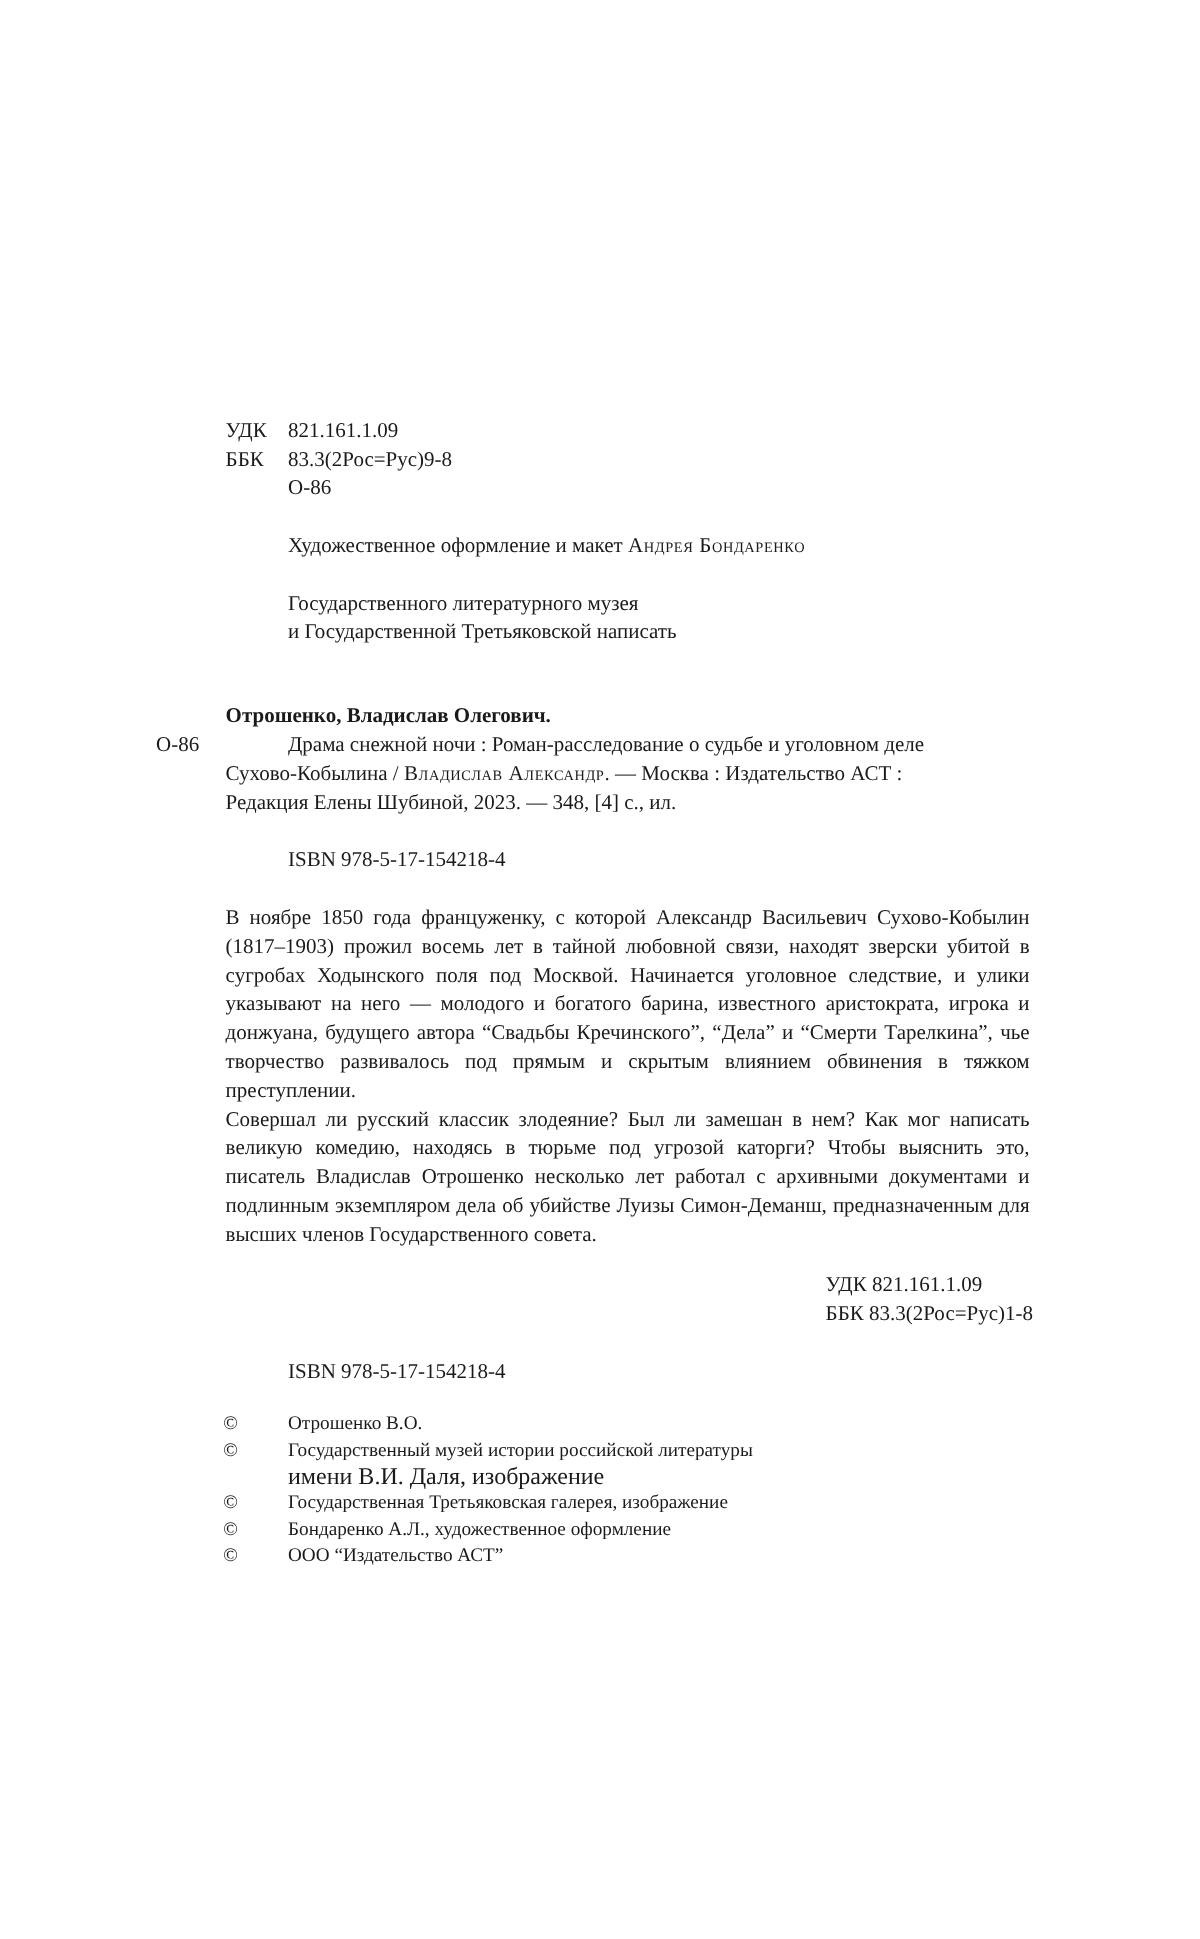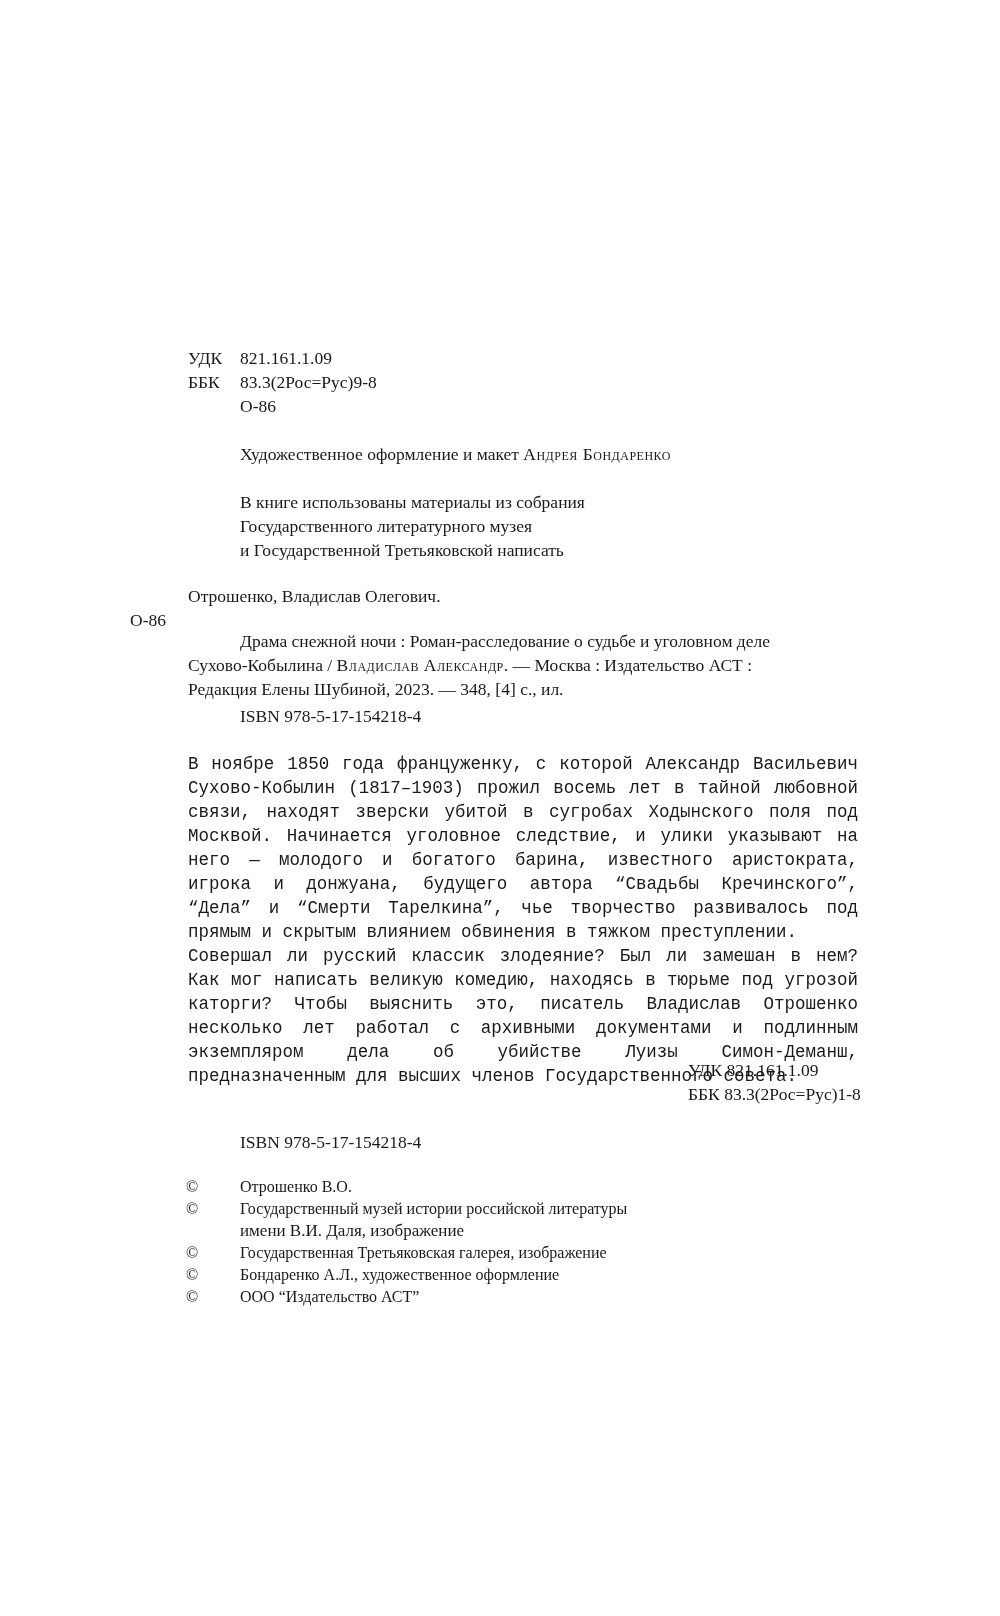--- a/index.html
+++ b/index.html
@@ -6,27 +6,27 @@
   body {
     width: 1000px; height: 1616px; position: relative; overflow: hidden;
     font-family: "Liberation Serif", "DejaVu Serif", serif;
     color: #1a1a1a; font-size: 17.5px;
   }
   .abs { position: absolute; white-space: nowrap; line-height: 24px; }
   .codes .row { display: flex; height: 24px; }
   .codes .lbl { width: 52px; }
   .sc { font-variant: small-caps; letter-spacing: 0.5px; }
   .block { line-height: 24px; }
-  .bold { font-weight: normal; }
-  .indent { text-indent: 52px; margin-top: 21px; }
-  .annot { width: 620px; text-align: justify; white-space: normal; line-height: 24px; font-family: Liberation Mono, monospace; }
+  .bold { font-weight: bold; }
+  .indent { text-indent: 52px; }
+  .annot { width: 620px; text-align: justify; white-space: normal; line-height: 24px; }
   .annot p { margin: 0; }
   .copy .row { display: flex; height: 22px; line-height: 22px; font-size: 16px; }
   .copy .sym { width: 54px; }
-  .copy .sub { padding-left: 54px; height: 22px; line-height: 22px; font-size: 17px; }
+  .copy .sub { padding-left: 54px; height: 22px; line-height: 22px; font-size: 20px; }
 </style>
 </head>
 <body>
 
 <div class="abs codes" style="left:188px; top:346px;">
   <div class="row">
     <span class="lbl">УДК</span>
     <span>821.161.1.09</span>
   </div>
   <div class="row">
@@ -37,21 +37,20 @@
     <span class="lbl"></span>
     <span>О-86</span>
   </div>
 </div>
 
 <div class="abs" style="left:240px; top:442px;">
   <span>Художественное оформление и макет </span><span class="sc">Андрея Бондаренко</span>
 </div>
 
 <div class="abs block" style="left:240px; top:490px;">
-  <div>В книге использованы материалы из собрания</div>
   <div>Государственного литературного музея</div>
   <div>и Государственной Третьяковской написать</div>
 </div>
 
 <div class="abs bold" style="left:188px; top:584px;">Отрошенко, Владислав Олегович.</div>
 <div class="abs" style="left:130px; top:608px;">О-86</div>
 <div class="abs block" style="left:188px; top:608px; width:670px;">
   <div class="indent">Драма снежной ночи : Роман-расследование о судьбе и уголовном деле</div>
   <div>
     <span>Сухово-Кобылина / </span><span class="sc">Владислав Александр</span><span>. — Москва : Издательство АСТ :</span>

